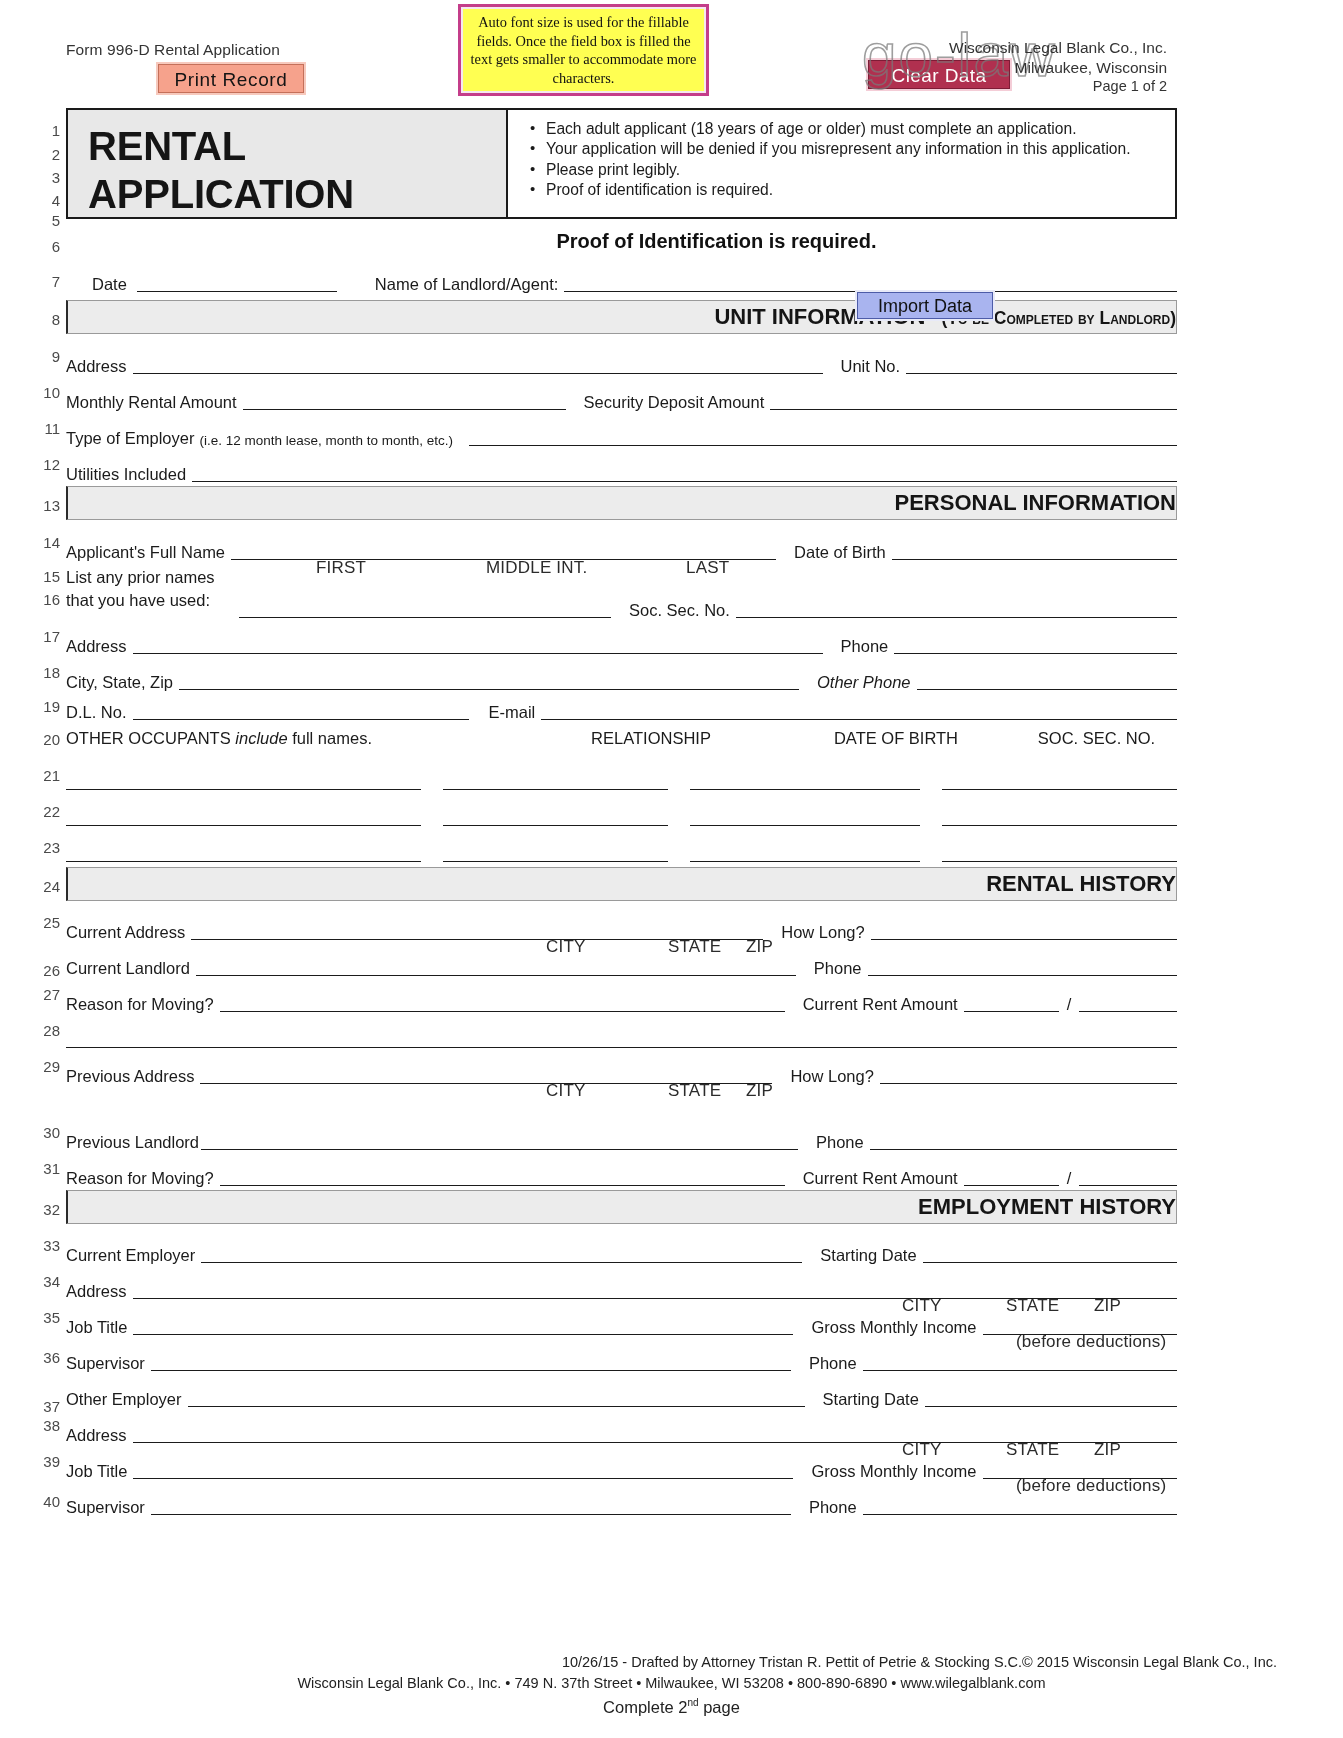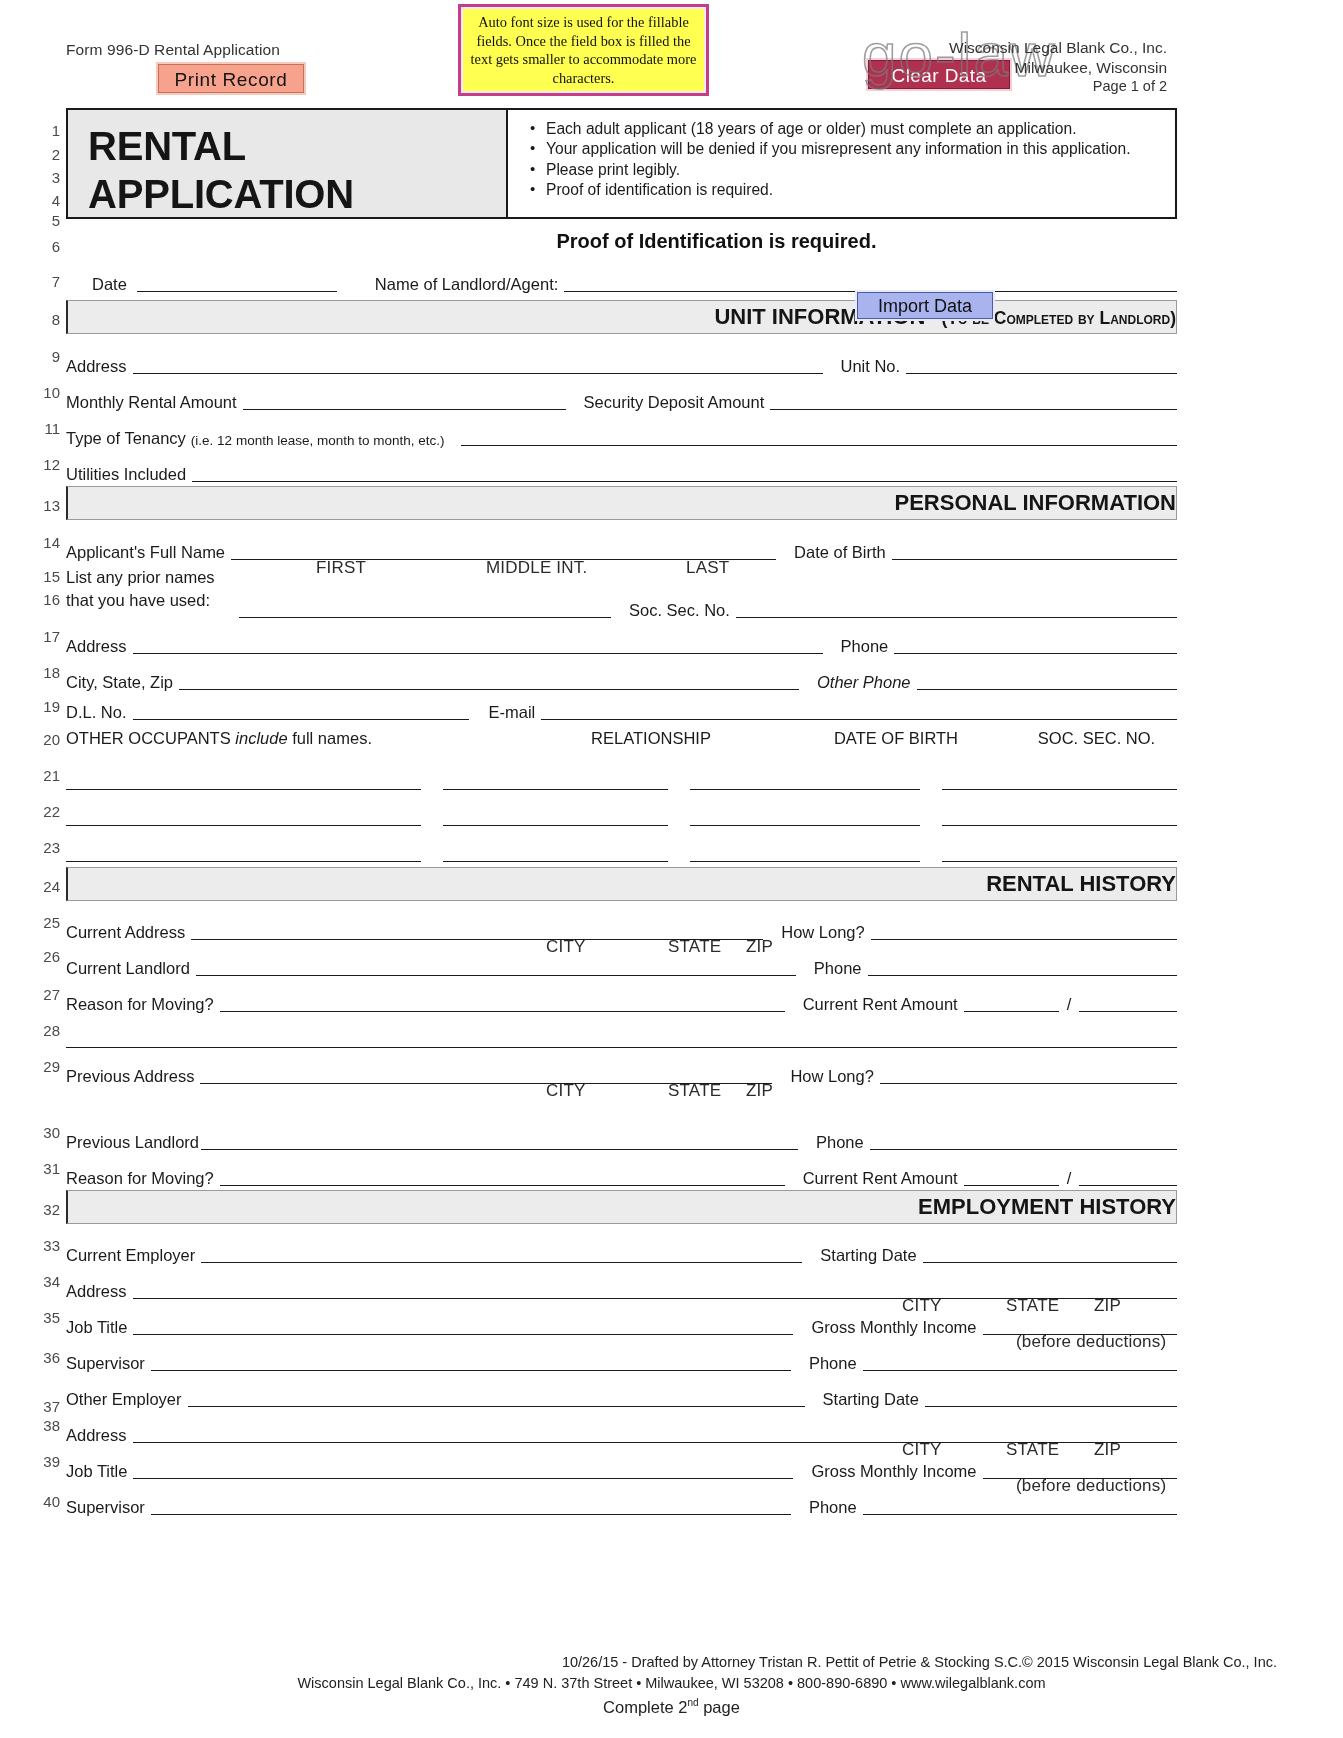--- a/index.html
+++ b/index.html
@@ -342,21 +342,21 @@
         <span class="lbl">Monthly Rental Amount</span>
         <span class="rule fixed" style="width:323px;"></span>
         <span class="lbl" style="margin-left:18px;">Security Deposit Amount</span>
         <span class="rule"></span>
       </div>
     </div>
 
     <div style="position:relative; height:36px;">
       <div class="lineno" style="top:6px;">11</div>
       <div class="frow">
-        <span class="lbl">Type of Tenancy</span>
+        <span class="lbl">Type of Employer</span>
         <span class="lbl small" style="margin-left:5px;">(i.e. 12 month lease, month to month, etc.)</span>
         <span class="rule" style="margin-left:16px;"></span>
       </div>
     </div>
 
     <div style="position:relative; height:36px;">
       <div class="lineno" style="top:6px;">12</div>
       <div class="frow">
         <span class="lbl">Utilities Included</span>
         <span class="rule"></span>
@@ -484,21 +484,21 @@
         <span class="rule fixed" style="width:572px;"></span>
         <span class="lbl" style="margin-left:18px;">How Long?</span>
         <span class="rule thin"></span>
       </div>
       <div class="subcap" style="left:480px; top:29px;">CITY</div>
       <div class="subcap" style="left:602px; top:29px;">STATE</div>
       <div class="subcap" style="left:680px; top:29px;">ZIP</div>
     </div>
 
     <div style="position:relative; height:36px;">
-      <div class="lineno" style="top:4px;">26</div>
+      <div class="lineno" style="top:18px;">26</div>
       <div class="frow">
         <span class="lbl">Current Landlord</span>
         <span class="rule fixed" style="width:600px;"></span>
         <span class="lbl" style="margin-left:18px;">Phone</span>
         <span class="rule"></span>
       </div>
     </div>
 
     <div style="position:relative; height:36px;">
       <div class="lineno" style="top:6px;">27</div>

